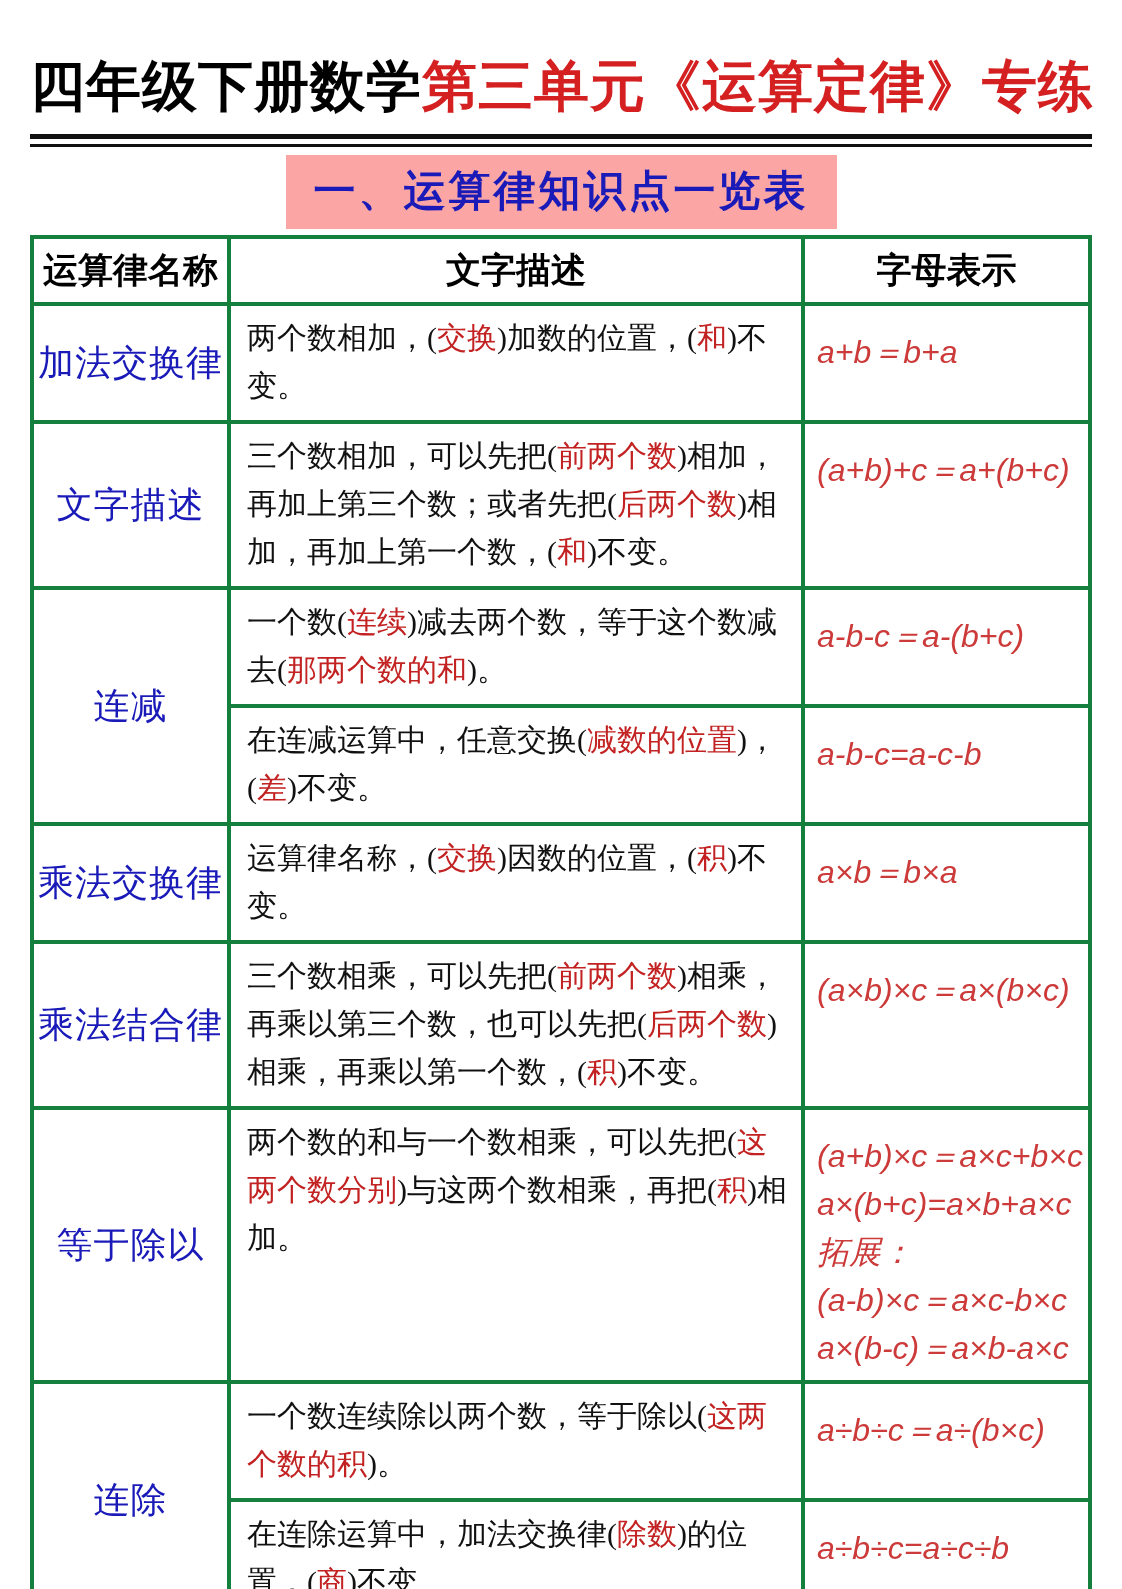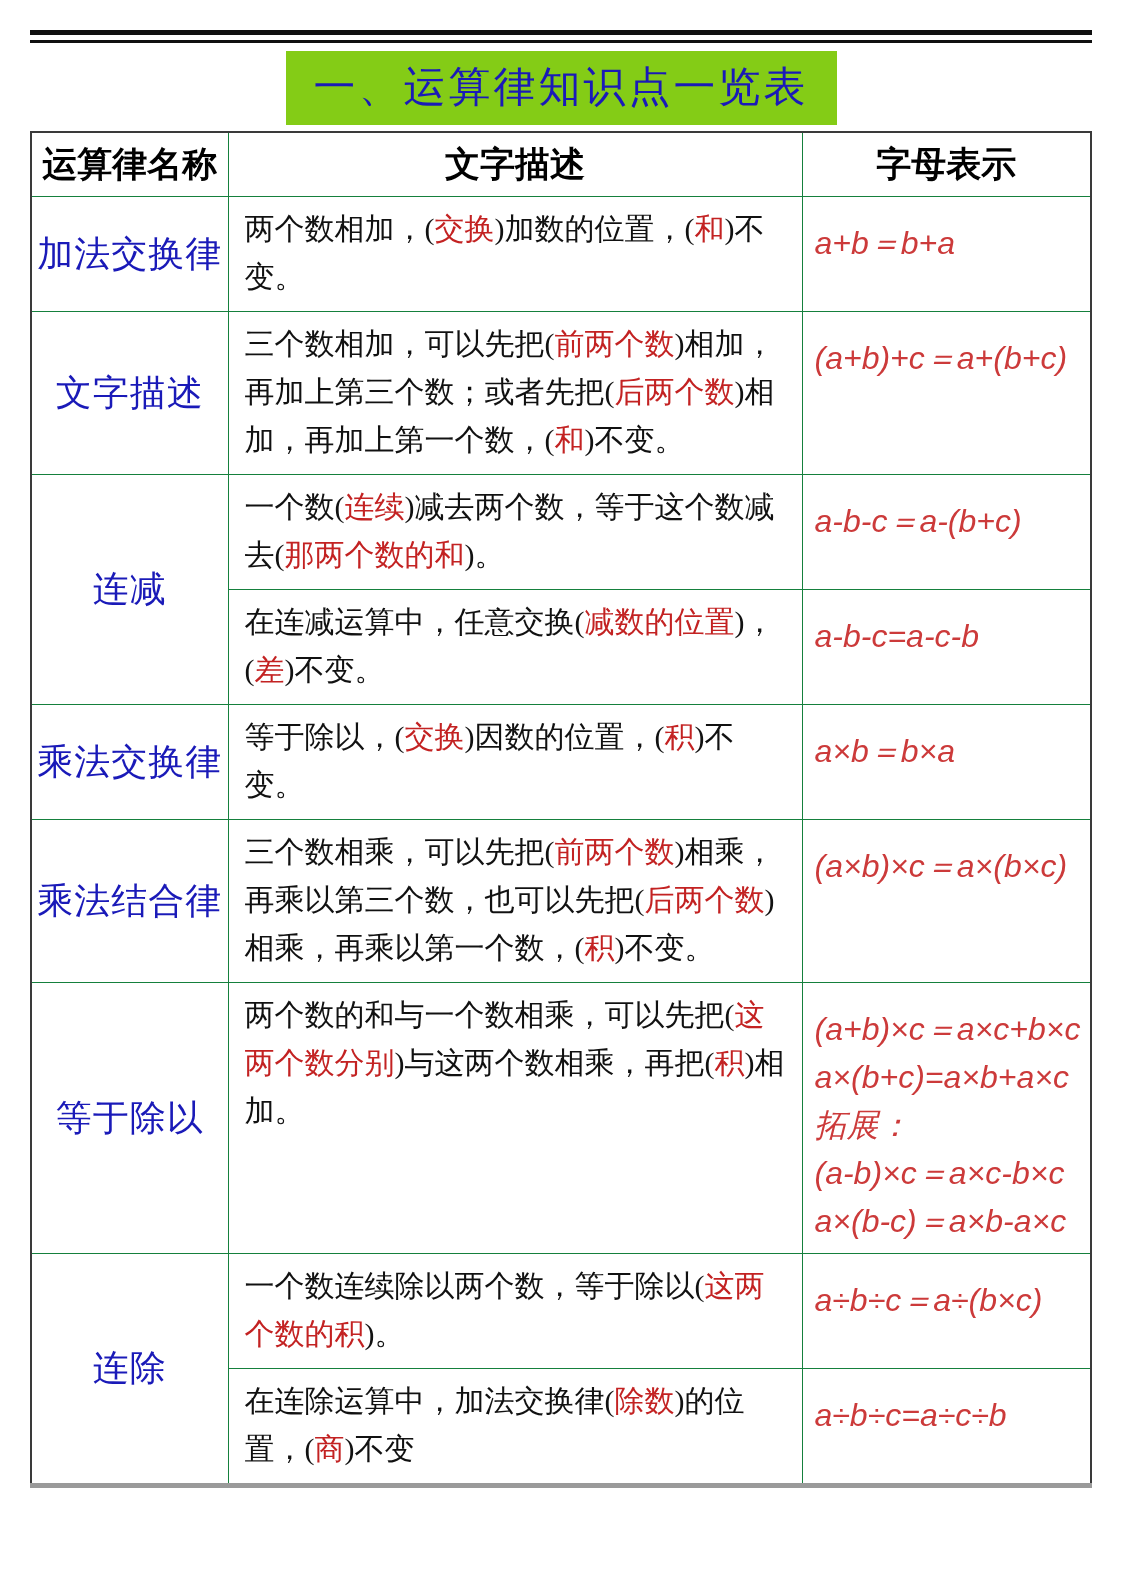--- a/index.html
+++ b/index.html
@@ -31,36 +31,36 @@
     border-top: 5px solid #101010;
     border-bottom: 3px solid #101010;
     margin: 4px 0 8px 0;
   }
   .subtitle-row {
     text-align: center;
     margin: 2px 0 6px 0;
   }
   .subtitle {
     display: inline-block;
-    background: #84cc16;
+    background: #fca5a5;
     color: #1a1ab8;
     font-size: 42px;
-    font-weight: normal;
+    font-weight: bold;
     letter-spacing: 3px;
     padding: 8px 28px 10px 28px;
   }
   table.laws {
     border-collapse: collapse;
     width: 100%;
     margin-top: 2px;
     border: 2px solid #3a3a3a;
     border-bottom: 5px solid #9a9a9a;
   }
   table.laws th, table.laws td {
-    border: 1px solid #15803d;
+    border: 4px solid #15803d;
   }
   th {
     font-size: 35px;
     font-weight: bold;
     color: #000000;
     padding: 8px 4px;
     text-align: center;
   }
   .col-name { width: 197px; }
   .col-desc { width: 574px; }
@@ -91,20 +91,21 @@
     vertical-align: top;
     padding: 22px 4px 8px 12px;
     white-space: nowrap;
   }
 </style>
 </head>
 <body>
 
 <div class="page">
 
+  <h1 class="title"><span class="t-black">四年级下册数学</span><span class="t-red">第三单元《运算定律》专练</span></h1>
 
   <div class="double-rule"></div>
 
   <div class="subtitle-row">
     <span class="subtitle">一、运算律知识点一览表</span>
   </div>
 
   <table class="laws">
     <colgroup>
       <col class="col-name">
@@ -141,21 +142,21 @@
           </td>
         </tr>
         <tr>
           <td class="desc-cell"><span>在连减运算中，任意交换(</span><span class="red">减数的位置</span><span>)，(</span><span class="red">差</span><span>)不变。</span></td>
           <td class="formula-cell">
             <div>a-b-c=a-c-b</div>
           </td>
         </tr>
         <tr>
           <td class="name-cell" rowspan="1">乘法交换律</td>
-          <td class="desc-cell"><span>等于除以，(</span><span class="red">交换</span><span>)因数的位置，(</span><span class="red">积</span><span>)不变。</span></td>
+          <td class="desc-cell"><span>运算律名称，(</span><span class="red">交换</span><span>)因数的位置，(</span><span class="red">积</span><span>)不变。</span></td>
           <td class="formula-cell">
             <div>a×b＝b×a</div>
           </td>
         </tr>
         <tr>
           <td class="name-cell" rowspan="1">乘法结合律</td>
           <td class="desc-cell"><span>三个数相乘，可以先把(</span><span class="red">前两个数</span><span>)相乘，再乘以第三个数，也可以先把(</span><span class="red">后两个数</span><span>)相乘，再乘以第一个数，(</span><span class="red">积</span><span>)不变。</span></td>
           <td class="formula-cell">
             <div>(a×b)×c＝a×(b×c)</div>
           </td>

